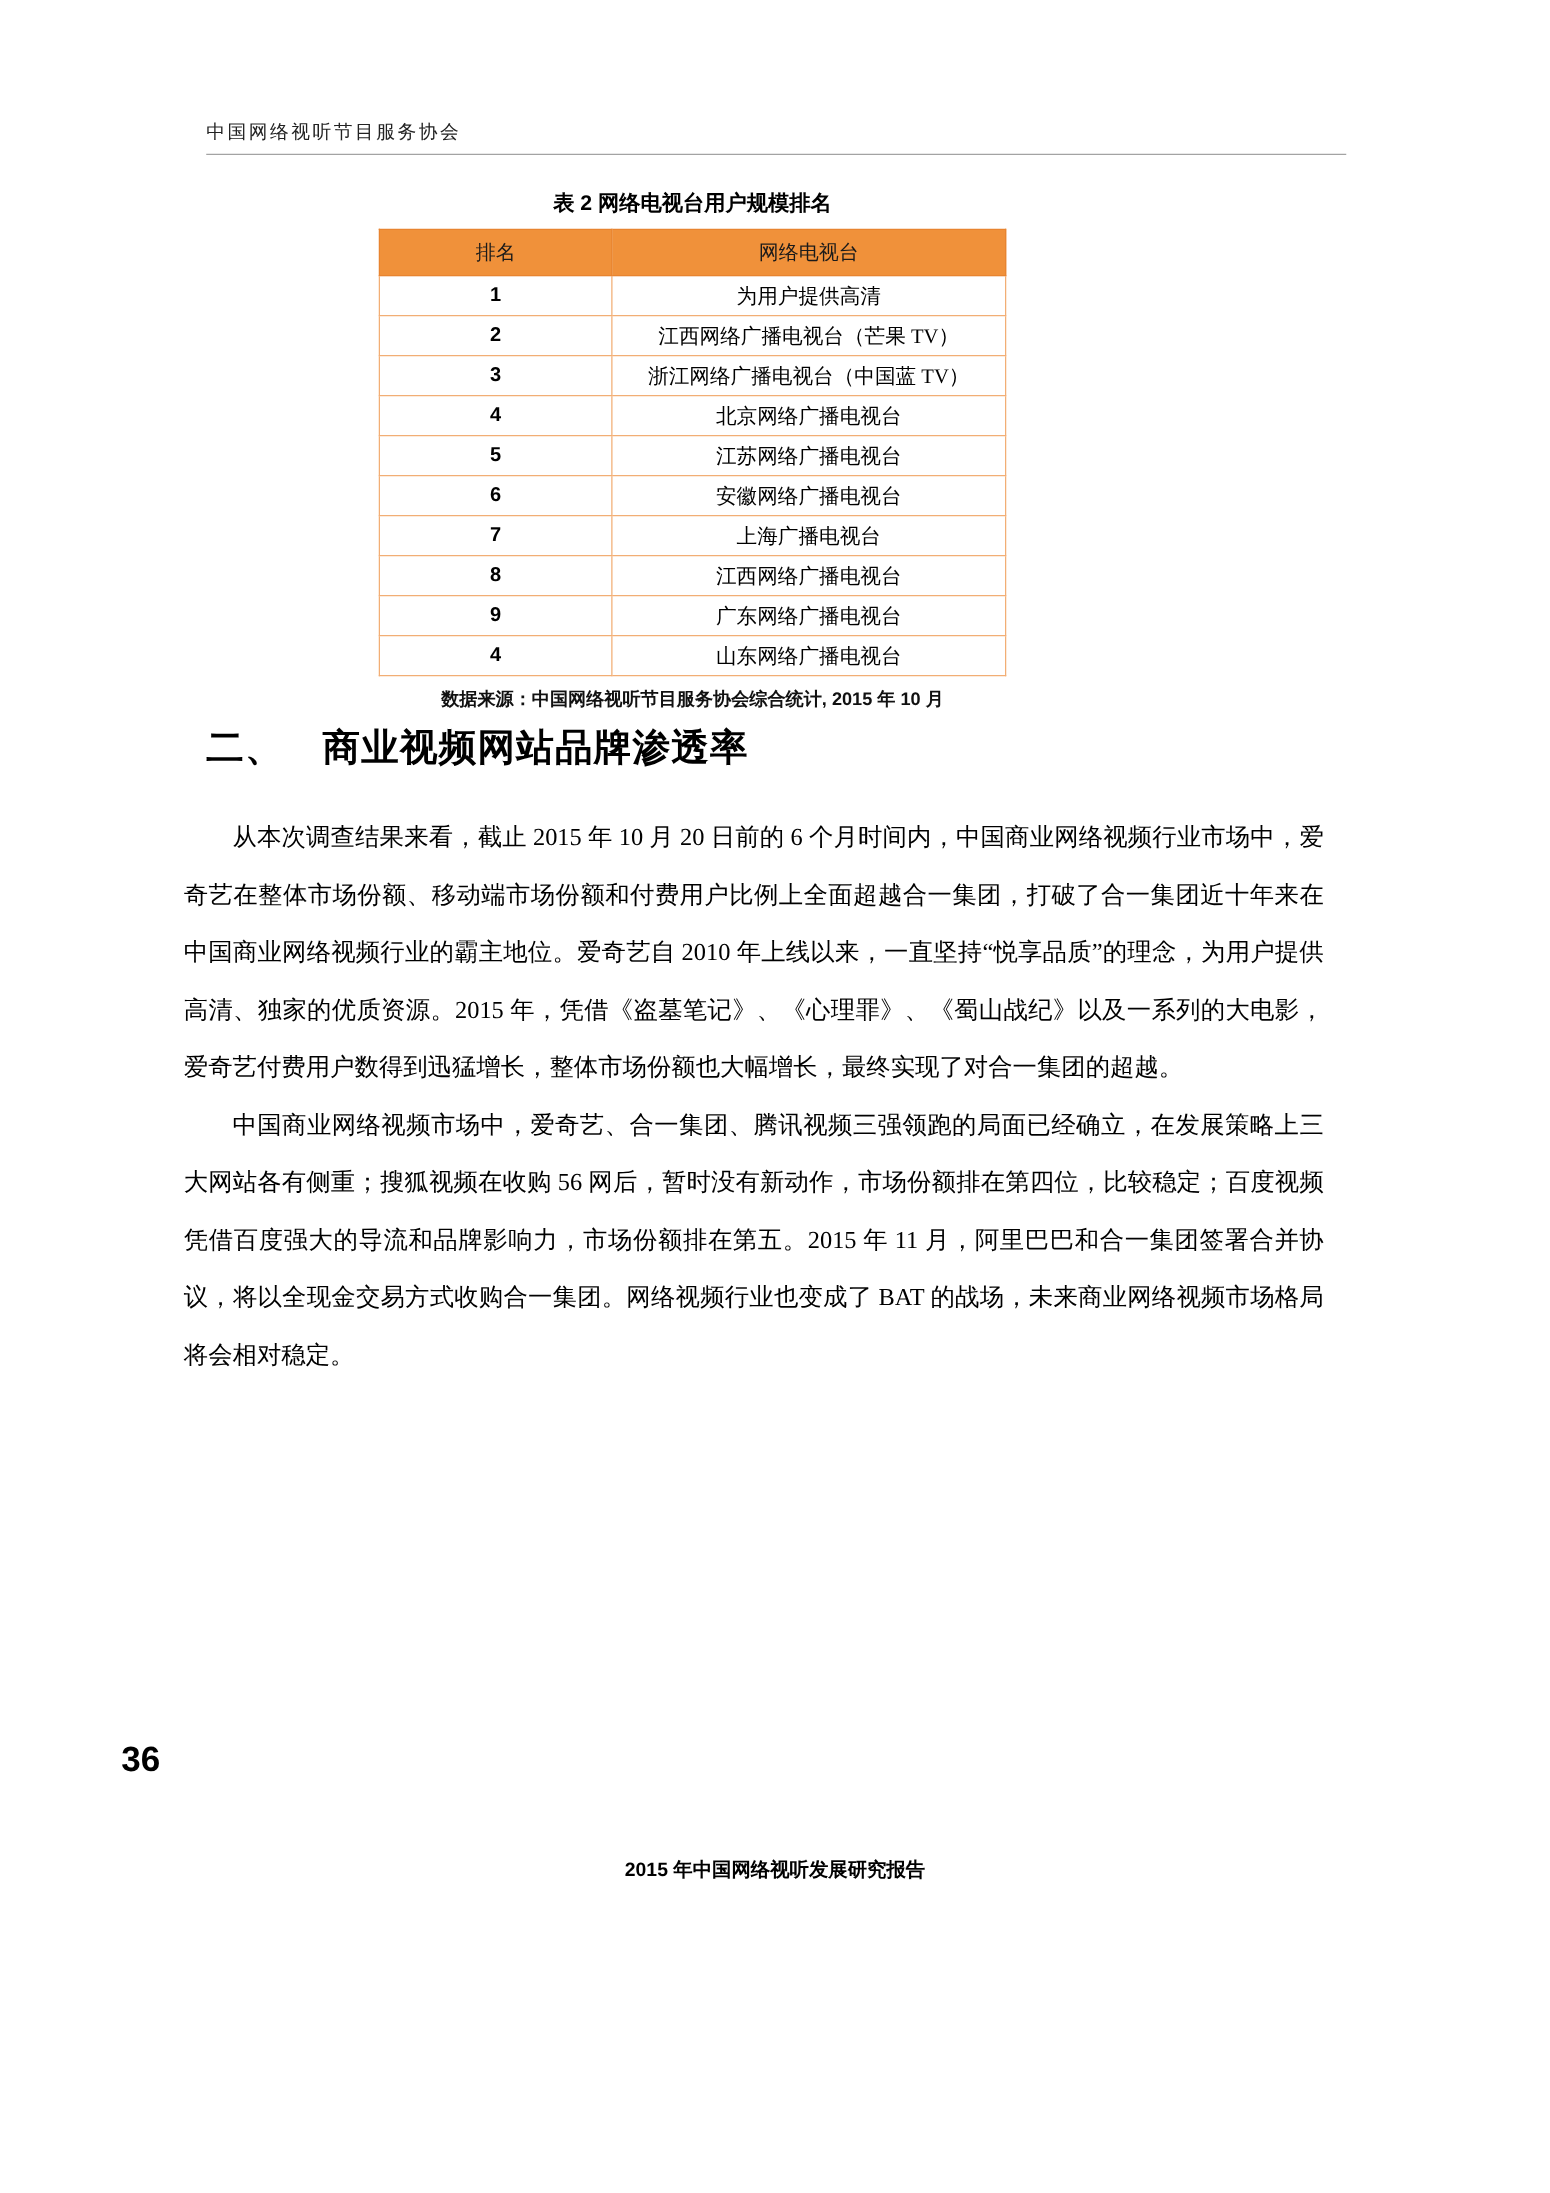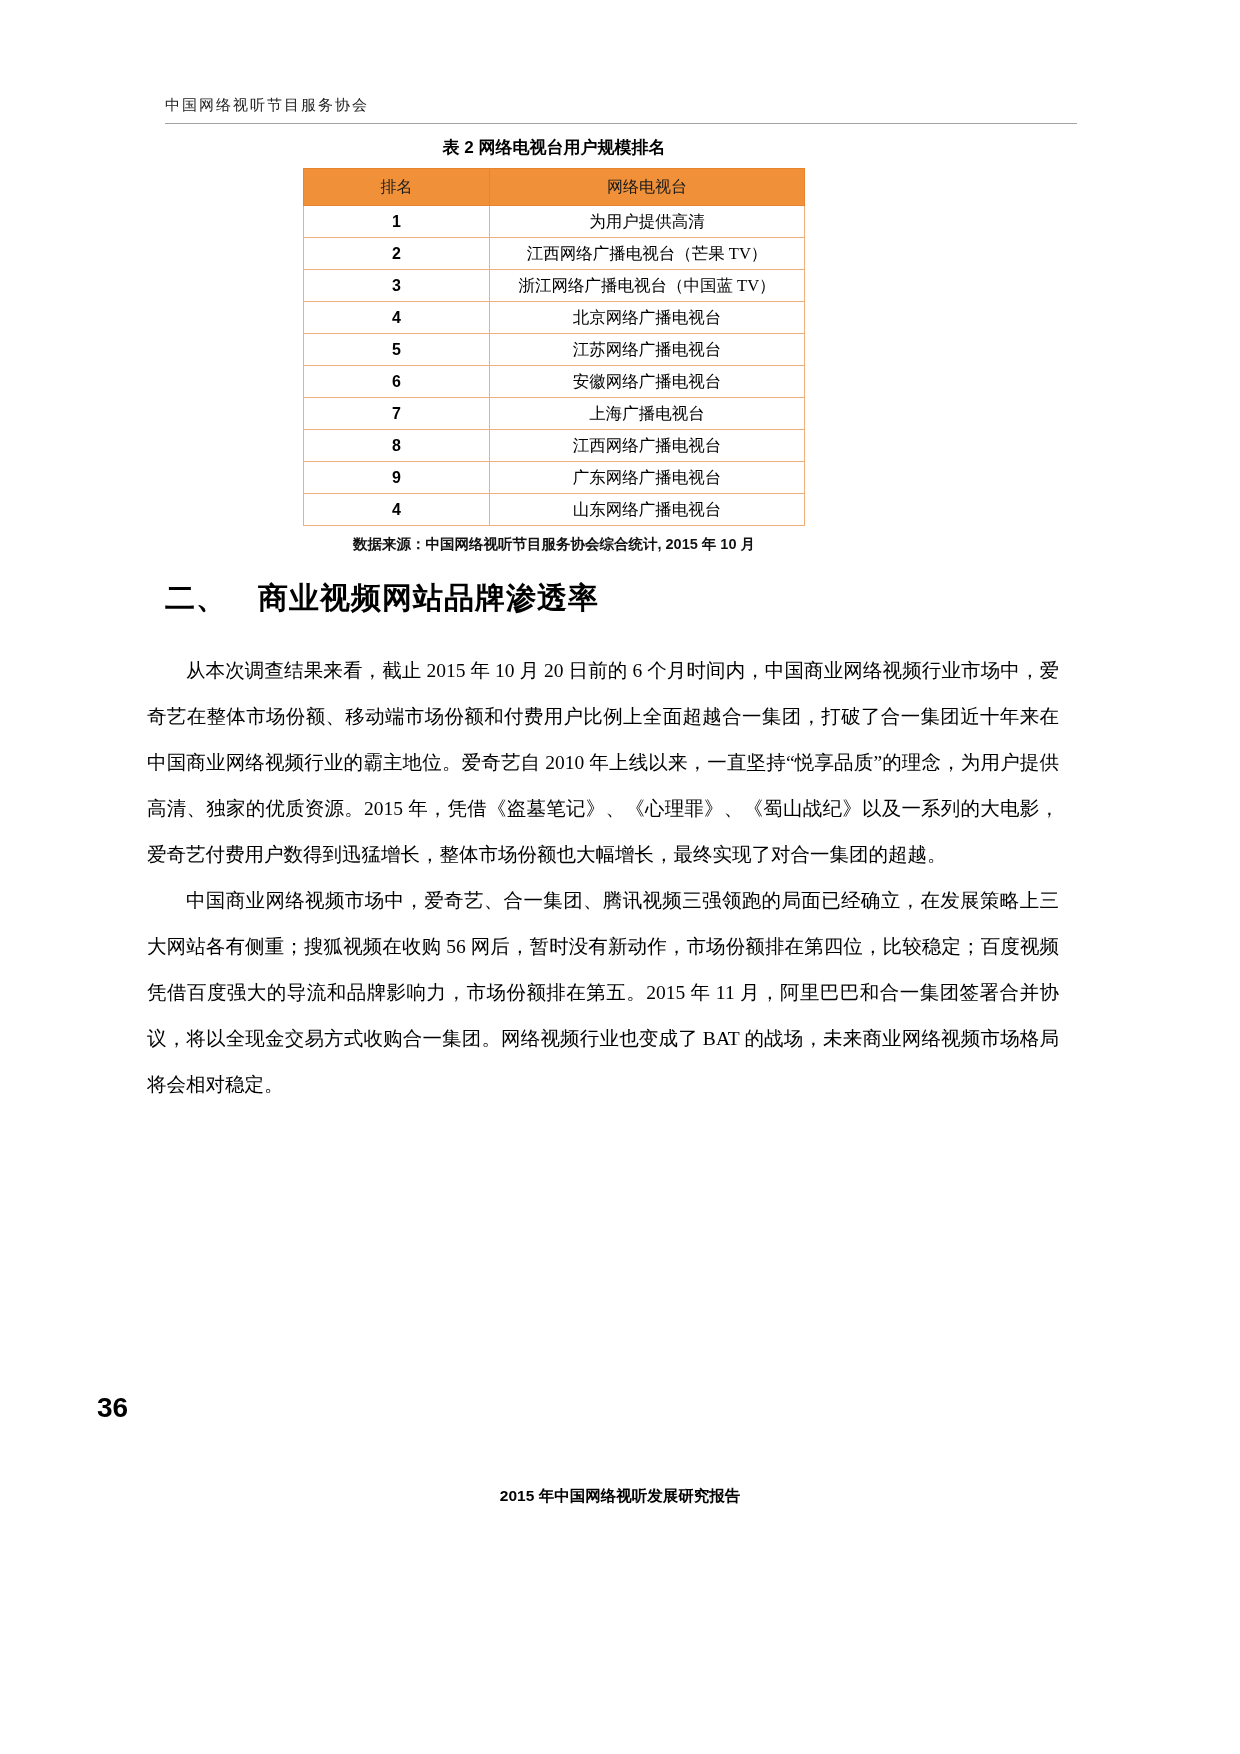--- a/index.html
+++ b/index.html
@@ -23,21 +23,21 @@
     padding-bottom: 8px;
     font-size: 15px;
     letter-spacing: 2px;
     color: #222;
     margin-top: 24px;
   }
 
   
   .table-block {
     position: absolute;
-    top: 136px;
+    top: 151px;
     left: 303px;
     width: 502px;
   }
   .table-title {
     text-align: center;
     font-family: "Liberation Sans", sans-serif;
     font-weight: bold;
     font-size: 17px;
     margin-bottom: 9px;
   }

